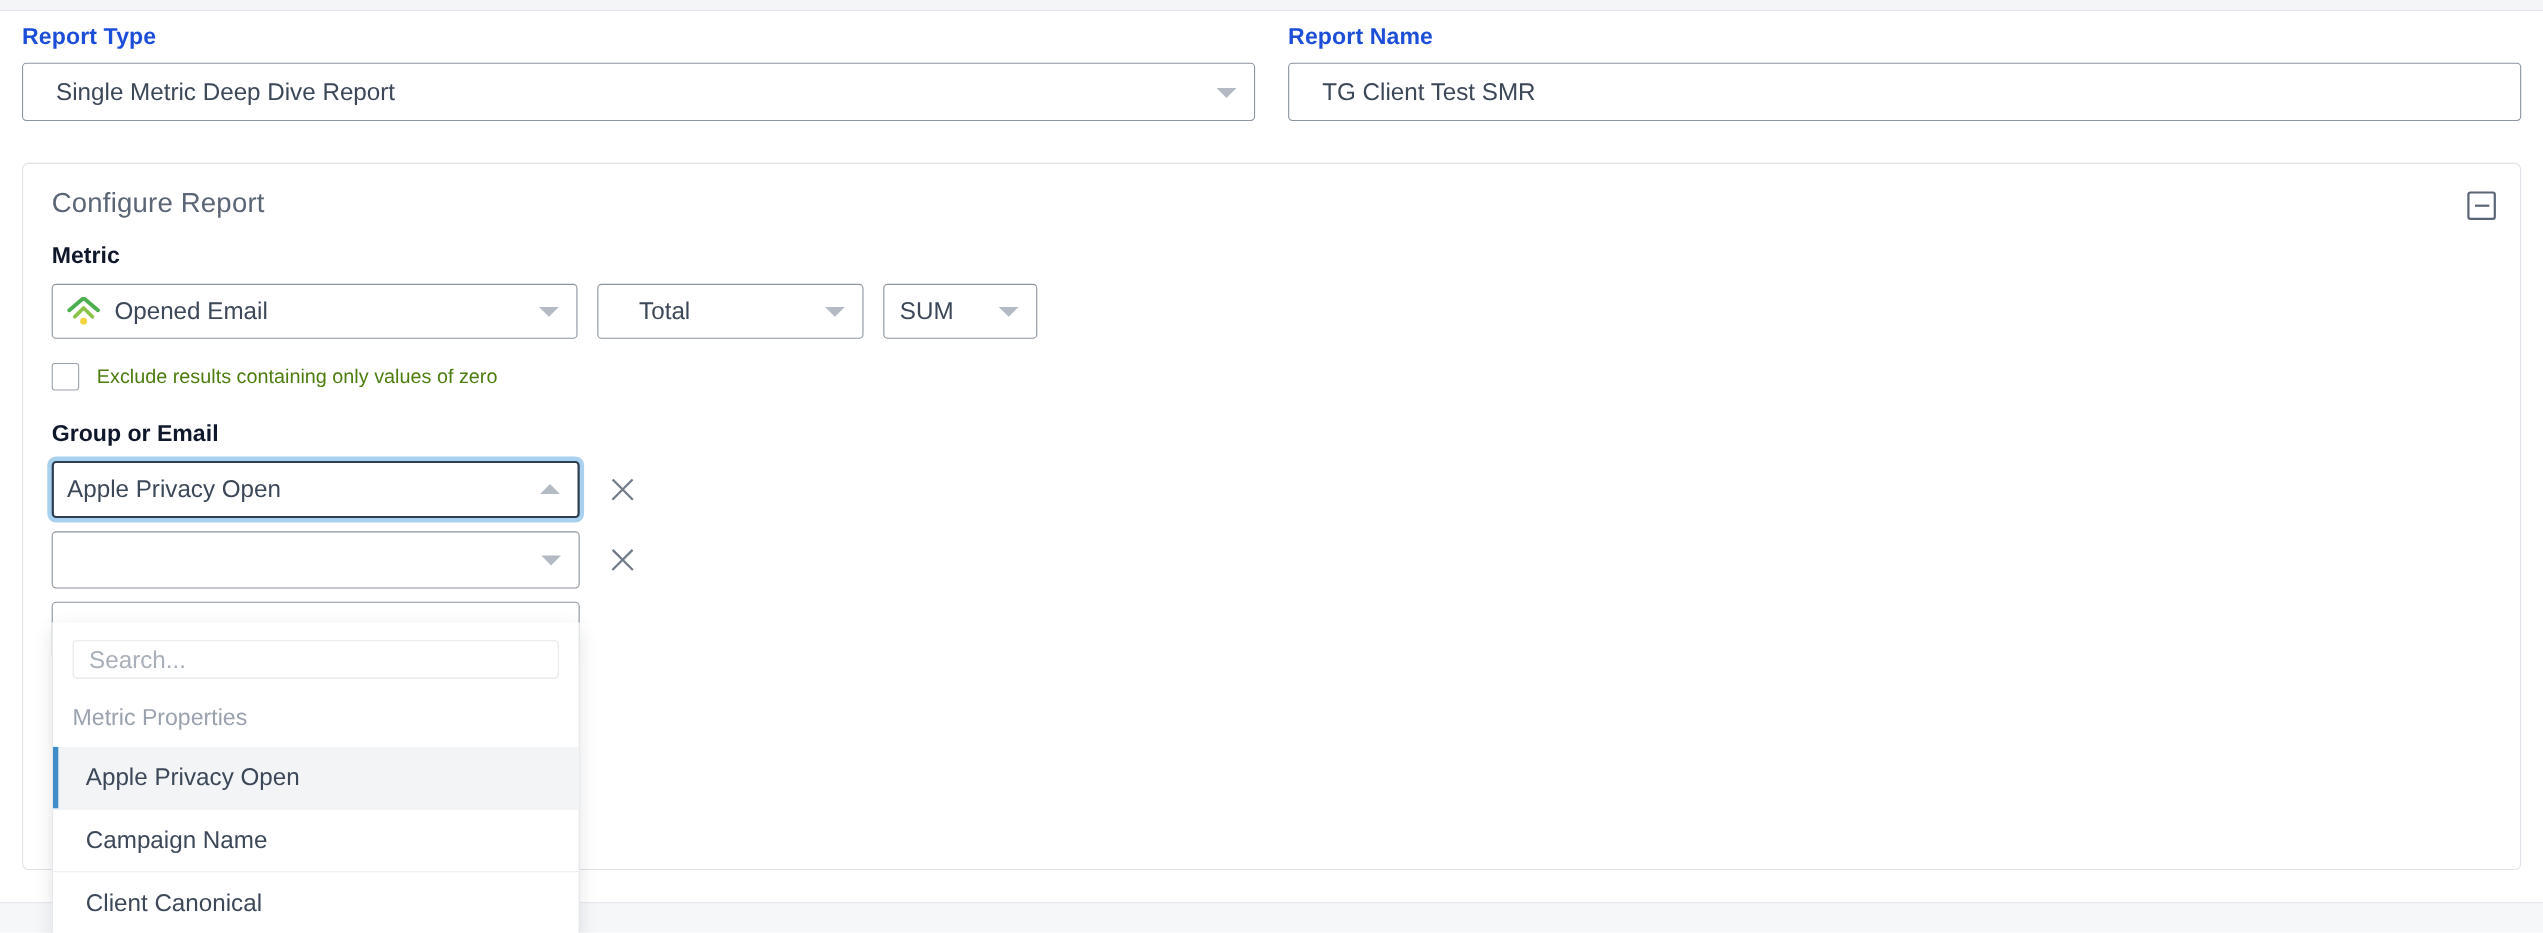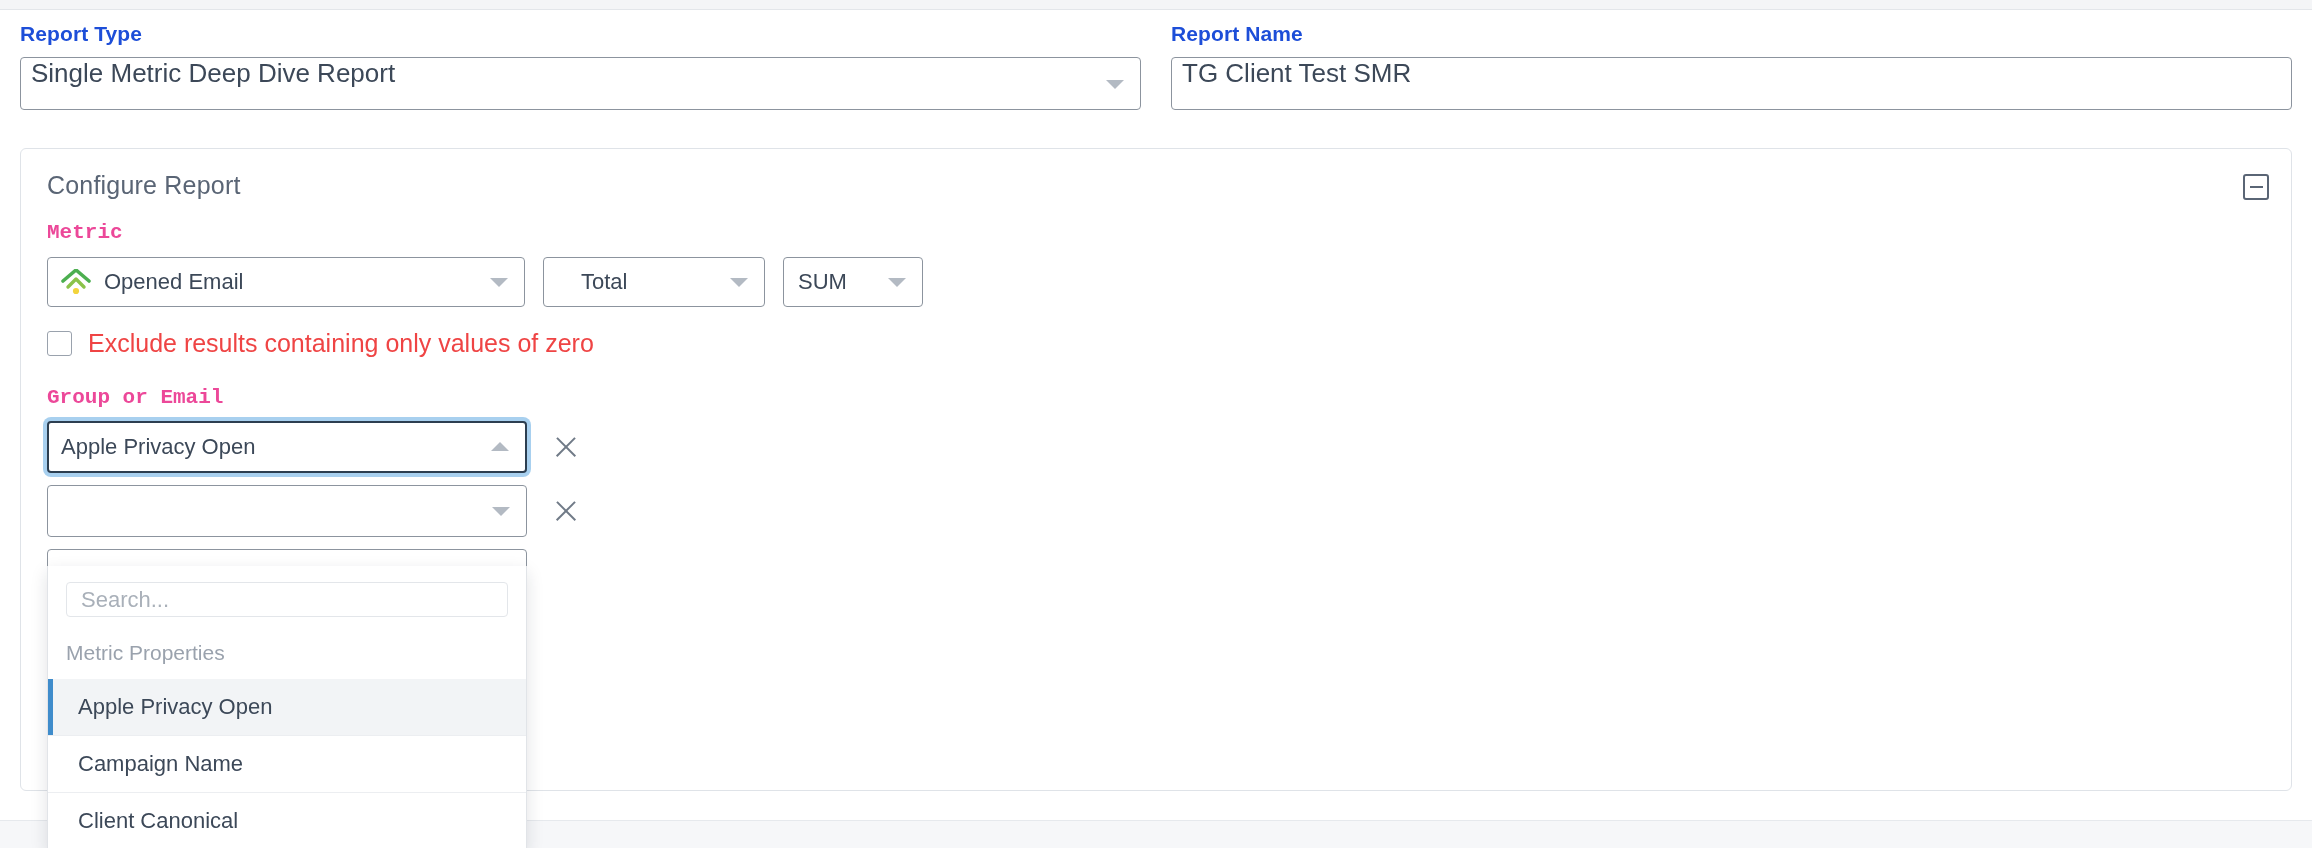--- a/index.html
+++ b/index.html
@@ -40,23 +40,23 @@
     letter-spacing: .1px;
     margin-bottom: 11px;
     display: block;
   }
   .ctl {
     height: 53px;
     border: 1px solid #8c949e;
     border-radius: 4px;
     background: #ffffff;
     display: flex;
-    align-items: flex-start;
-    padding: 0 10px;
-    font-size: 26px;
+    align-items: center;
+    padding: 0 30px;
+    font-size: 22px;
     color: #3c4858;
     position: relative;
   }
   .ctl .val { color: #3c4858; }
   .caret {
     position: absolute;
     right: 16px; top: 50%;
     margin-top: -4px;
     width: 0; height: 0;
     border-left: 9px solid transparent;
@@ -95,24 +95,23 @@
   .collapse-btn i {
     display: block;
     width: 13px; height: 2.5px;
     background: #5a6575;
   }
 
   .card-body { position: absolute; left: 26px; top: 72px; right: 20px; }
 
   .sec-label {
     font-size: 21px;
-    color: #ec4899;
+    color: #0f172a;
     font-weight: 600;
     display: block;
-    font-family: Liberation Mono, monospace;
   }
 
   
   .metric-row {
     display: flex;
     align-items: flex-start;
     gap: 18px;
     margin-top: 13px;
   }
   .metric-select {
@@ -134,37 +133,37 @@
     height: 50px;
     border: 1px solid #8c949e;
     border-radius: 4px;
     display: flex; align-items: center;
     padding: 0 14px;
     position: relative;
     background: #fff;
     font-size: 22px;
     color: #3c4858;
   }
-  .sel-total { width: 222px; padding-left: 37px; }
+  .sel-total { width: 242px; padding-left: 37px; }
   .sel-sum   { width: 140px; }
 
   
   .cb-row {
     display: flex; align-items: center;
     margin-top: 22px;
     gap: 16px;
   }
   .cb-box {
     width: 25px; height: 25px;
     border: 1.5px solid #9aa2ad;
     border-radius: 3px;
     background: #fff;
     flex: 0 0 auto;
   }
-  .cb-text { font-size: 25px; color: #ef4444; }
+  .cb-text { font-size: 18px; color: #4d7c0f; }
 
   
   .gf-label { margin-top: 28px; }
 
   .gf-stack { position: relative; margin-top: 12px; height: 330px; }
 
   .gf-row {
     position: absolute;
     display: flex;
     align-items: center;

